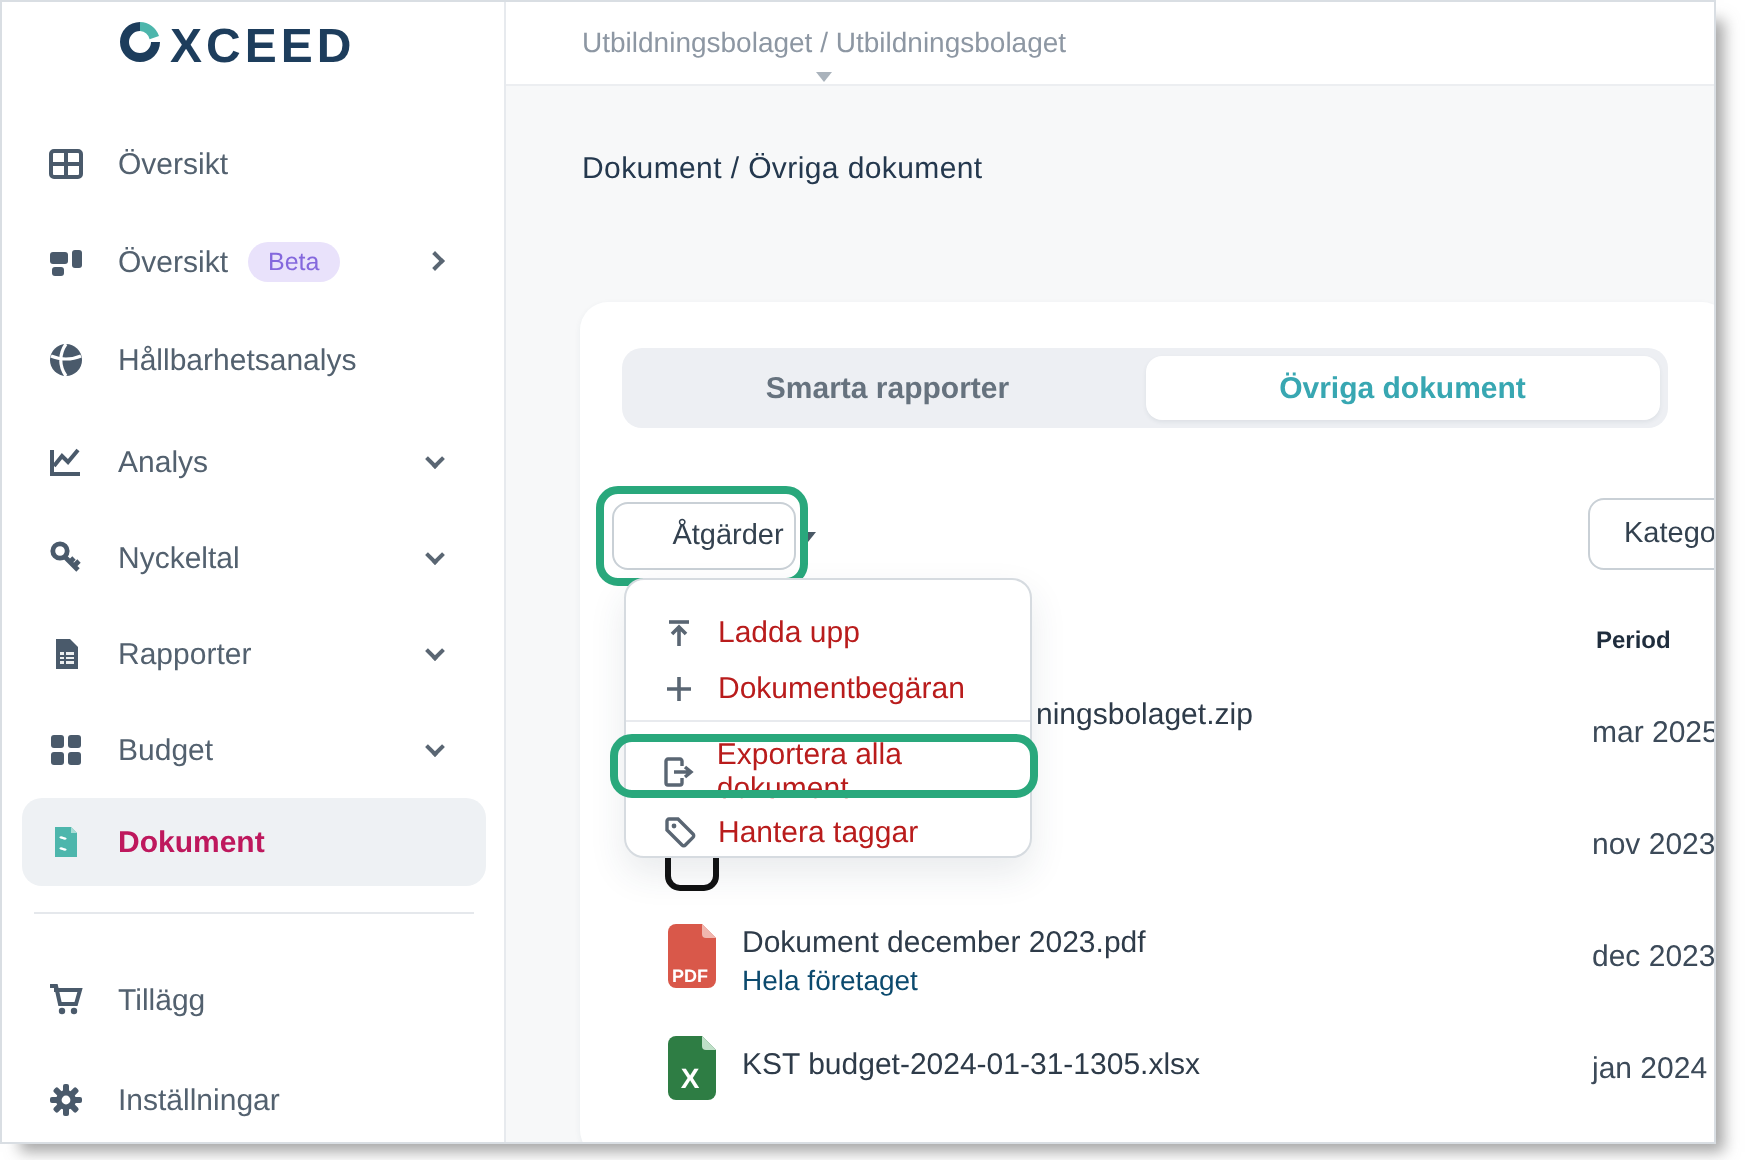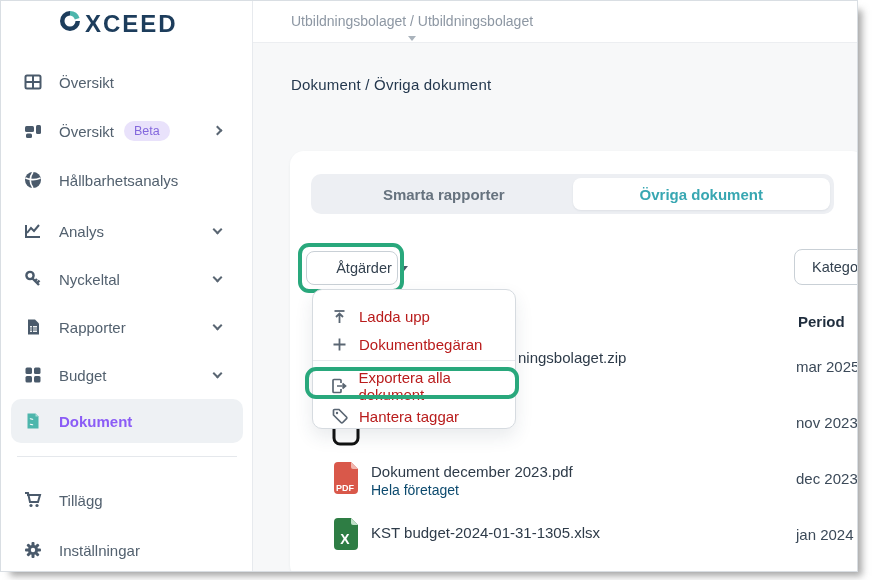--- a/index.html
+++ b/index.html
@@ -9,21 +9,21 @@
          border:1px solid #d9dee3; box-shadow:7px 7px 7px -3px rgba(95,95,95,.55); overflow:hidden; }
 
   
   .sidebar { position:absolute; left:0; top:0; width:252px; height:100%; background:#fff; border-right:1px solid #e7eaee; }
   .logo { position:absolute; left:56px; top:8px; height:30px; display:flex; align-items:center; gap:2px; }
   .logo-text { font-size:24px; font-weight:bold; letter-spacing:2px; color:#1d3d5c; }
   .nav-item { position:absolute; left:10px; width:232px; height:44px; display:flex; align-items:center; border-radius:10px; cursor:pointer; }
   .nav-item .ic { width:20px; display:flex; justify-content:center; margin-left:12px; }
   .nav-item .lbl { margin-left:16px; font-size:15px; color:#53616f; }
   .nav-item.active { background:#eef1f4; }
-  .nav-item.active .lbl { color:#8b5cf6; font-weight:bold; }
+  .nav-item.active .lbl { color:#be185d; font-weight:bold; }
   .badge { margin-left:10px; background:#e9e2fb; color:#8468dd; font-size:12.5px; padding:3px 10px; border-radius:11px; }
   .chev { width:7px; height:7px; border-right:2px solid #5a6673; border-bottom:2px solid #5a6673; position:absolute; }
   .chev.down { transform:rotate(45deg); right:22px; top:17px; }
   .chev.right { transform:rotate(-45deg); right:22px; top:18px; }
   .side-sep { position:absolute; left:16px; top:455px; width:220px; height:1px; background:#e5e8ec; }
 
   
   .topbar { position:absolute; left:252px; top:0; right:0; height:42px; background:#fff; border-bottom:1px solid #eceef1; }
   .crumb { position:absolute; left:38px; top:12px; font-size:14px; color:#8d97a3; display:flex; align-items:center; gap:7px; cursor:pointer;flex-direction:column; }
   .caret { width:0; height:0; border-left:4px solid transparent; border-right:4px solid transparent; border-top:5px solid #aab3bc; }
@@ -40,21 +40,21 @@
   .btn { position:absolute; background:#fff; border:1px solid #c9d0d6; border-radius:8px; font-size:14.5px; color:#33414f;
          display:flex; align-items:center; cursor:pointer; font-family:inherit; }
   .btn-actions { left:16px; top:100px; width:92px; height:34px; justify-content:center; gap:8px;padding-left:40px; }
   .btn-actions .caret { border-top-color:#495865; }
   .btn-category { left:504px; top:98px; width:130px; height:36px; padding-left:17px; }
 
   .ring { position:absolute; border:4px solid #29a87c; border-radius:11px; pointer-events:none; }
   .ring-actions { left:8px; top:92px; width:106px; height:50px; }
   .ring-export { left:304px; top:366px; width:214px; height:32px; z-index:7; }
 
-  .period-header { position:absolute; left:508px; top:162px; font-size:15px; font-weight:bold; color:#1f2d3d; }
+  .period-header { position:absolute; left:508px; top:162px; font-size:12px; font-weight:bold; color:#1f2d3d; }
   .rowline { position:absolute; left:0; right:0; }
   .file-icon { position:absolute; left:42px; }
   .row-name { position:absolute; left:81px; font-size:15px; color:#2e3b49; cursor:pointer; }
   .row-sub { position:absolute; left:81px; font-size:14px; color:#0c4a6e; }
   .row-period { position:absolute; left:506px; font-size:15px; color:#3c4a59; }
   .doc-badge { border-radius:4px; position:relative; width:28px; height:33px; }
   .doc-badge svg { display:block; }
 
   
   .dropdown { position:absolute; left:311px; top:288px; width:204px; height:140px; background:#fff; border:1px solid #d6dbe0;

